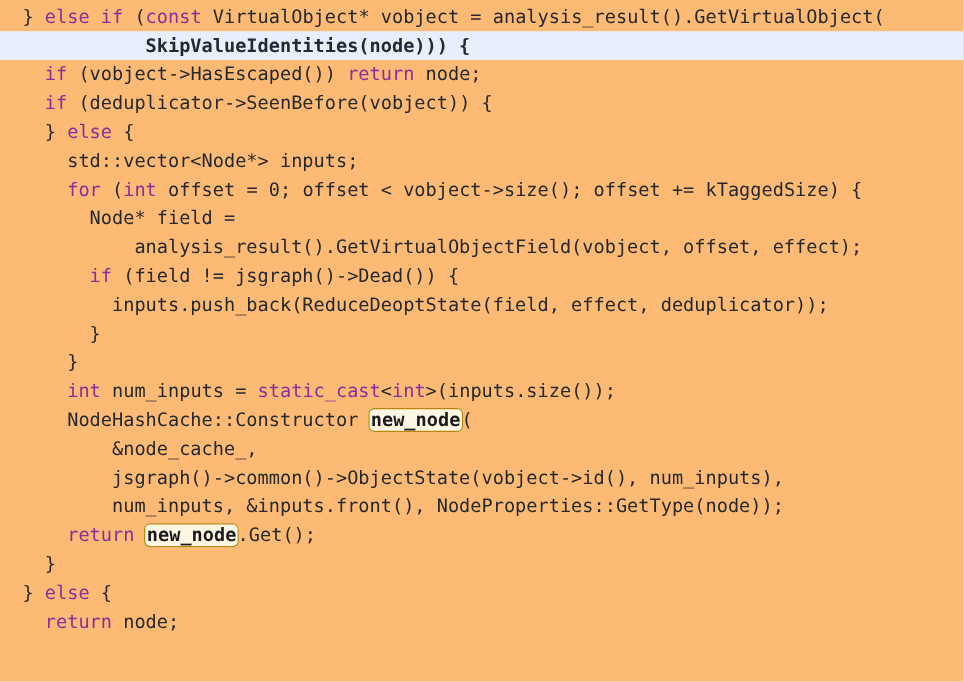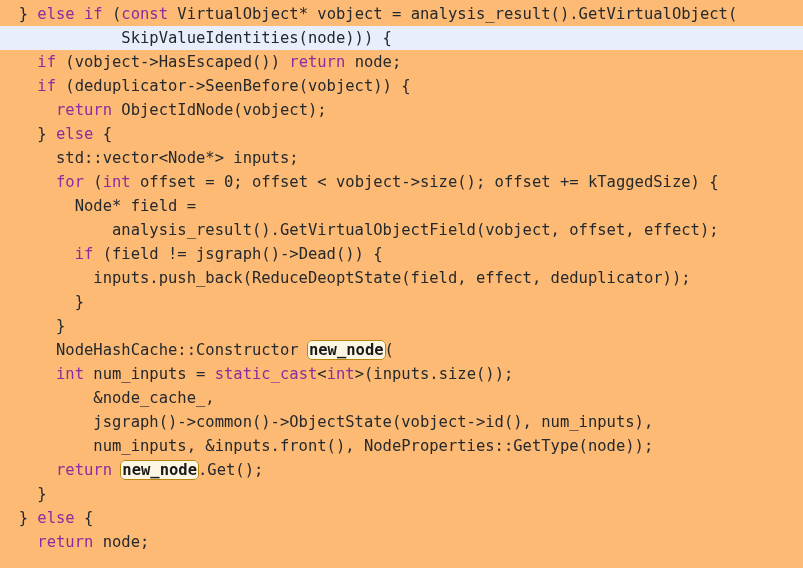--- a/index.html
+++ b/index.html
@@ -26,20 +26,21 @@
     line-height: 24px;
     font-size: 15.5px;
     letter-spacing: 0px;
     color: #24292e;
     white-space: pre;
     padding-left: 0px;
     box-sizing: border-box;
   }
   .code-line.highlighted {
     background: #e8eefc;
+    font-weight: bold;
   }
   .tok {
     white-space: pre;
   }
   .tok-kw {
     color: #8b2d9e;
   }
   .tok-plain {
     color: #24292e;
   }
@@ -62,32 +63,31 @@
 </style>
 </head>
 <body>
 
 <div id="code-viewer">
   <div id="code-body">
       <div class="code-line"><span class="tok tok-plain">  } </span><span class="tok tok-kw">else</span><span class="tok tok-plain"> </span><span class="tok tok-kw">if</span><span class="tok tok-plain"> (</span><span class="tok tok-kw">const</span><span class="tok tok-plain"> VirtualObject* vobject = analysis_result().GetVirtualObject(</span></div>
       <div class="code-line highlighted"><span class="tok tok-plain">             SkipValueIdentities(node))) {</span></div>
       <div class="code-line"><span class="tok tok-plain">    </span><span class="tok tok-kw">if</span><span class="tok tok-plain"> (vobject-&gt;HasEscaped()) </span><span class="tok tok-kw">return</span><span class="tok tok-plain"> node;</span></div>
       <div class="code-line"><span class="tok tok-plain">    </span><span class="tok tok-kw">if</span><span class="tok tok-plain"> (deduplicator-&gt;SeenBefore(vobject)) {</span></div>
-      <div class="code-line"><span class="tok tok-plain">      </span><span class="tok tok-kw">return</span><span class="tok tok-plain"> ObjectIdNode(vobject);</span></div>
       <div class="code-line"><span class="tok tok-plain">    } </span><span class="tok tok-kw">else</span><span class="tok tok-plain"> {</span></div>
       <div class="code-line"><span class="tok tok-plain">      std::vector&lt;Node*&gt; inputs;</span></div>
       <div class="code-line"><span class="tok tok-plain">      </span><span class="tok tok-kw">for</span><span class="tok tok-plain"> (</span><span class="tok tok-kw">int</span><span class="tok tok-plain"> offset = 0; offset &lt; vobject-&gt;size(); offset += kTaggedSize) {</span></div>
       <div class="code-line"><span class="tok tok-plain">        Node* field =</span></div>
       <div class="code-line"><span class="tok tok-plain">            analysis_result().GetVirtualObjectField(vobject, offset, effect);</span></div>
       <div class="code-line"><span class="tok tok-plain">        </span><span class="tok tok-kw">if</span><span class="tok tok-plain"> (field != jsgraph()-&gt;Dead()) {</span></div>
       <div class="code-line"><span class="tok tok-plain">          inputs.push_back(ReduceDeoptState(field, effect, deduplicator));</span></div>
       <div class="code-line"><span class="tok tok-plain">        }</span></div>
       <div class="code-line"><span class="tok tok-plain">      }</span></div>
+      <div class="code-line"><span class="tok tok-plain">      </span><span class="tok tok-kw">int</span><span class="tok tok-plain"> num_inputs = </span><span class="tok tok-kw">static_cast</span><span class="tok tok-plain">&lt;</span><span class="tok tok-kw">int</span><span class="tok tok-plain">&gt;(inputs.size());</span></div>
       <div class="code-line"><span class="tok tok-plain">      NodeHashCache::Constructor </span><span class="tok tok-mark">new_node</span><span class="tok tok-plain">(</span></div>
-      <div class="code-line"><span class="tok tok-plain">      </span><span class="tok tok-kw">int</span><span class="tok tok-plain"> num_inputs = </span><span class="tok tok-kw">static_cast</span><span class="tok tok-plain">&lt;</span><span class="tok tok-kw">int</span><span class="tok tok-plain">&gt;(inputs.size());</span></div>
       <div class="code-line"><span class="tok tok-plain">          &amp;node_cache_,</span></div>
       <div class="code-line"><span class="tok tok-plain">          jsgraph()-&gt;common()-&gt;ObjectState(vobject-&gt;id(), num_inputs),</span></div>
       <div class="code-line"><span class="tok tok-plain">          num_inputs, &amp;inputs.front(), NodeProperties::GetType(node));</span></div>
       <div class="code-line"><span class="tok tok-plain">      </span><span class="tok tok-kw">return</span><span class="tok tok-plain"> </span><span class="tok tok-mark">new_node</span><span class="tok tok-plain">.Get();</span></div>
       <div class="code-line"><span class="tok tok-plain">    }</span></div>
       <div class="code-line"><span class="tok tok-plain">  } </span><span class="tok tok-kw">else</span><span class="tok tok-plain"> {</span></div>
       <div class="code-line"><span class="tok tok-plain">    </span><span class="tok tok-kw">return</span><span class="tok tok-plain"> node;</span></div>
     </div>
 </div>
 

